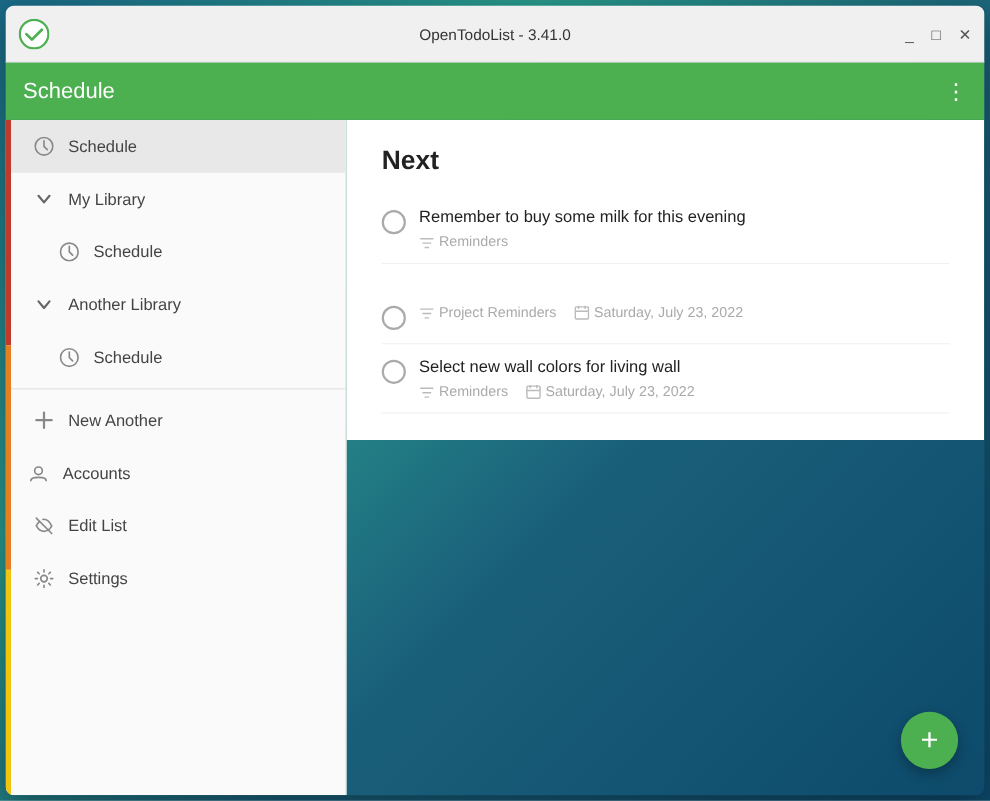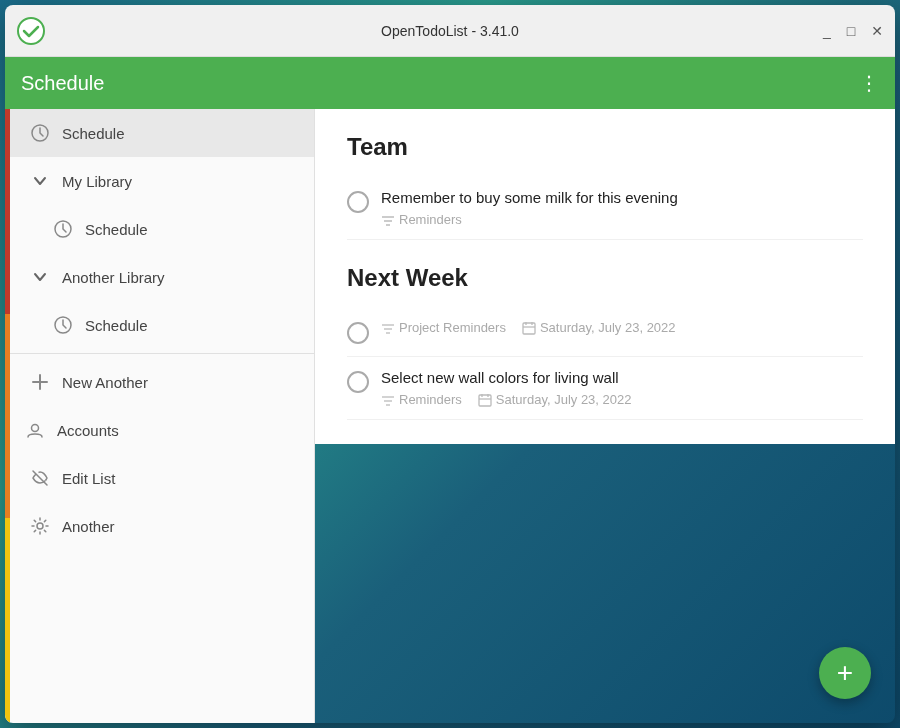--- a/index.html
+++ b/index.html
@@ -316,50 +316,49 @@
         <span>Edit List</span>
       </div>
 
       <div class="sidebar-item" style="padding-left:25px;">
         <span class="sidebar-icon">
           <svg width="18" height="18" viewBox="0 0 18 18">
             <circle cx="9" cy="9" r="3" fill="none" stroke="#888" stroke-width="1.5"></circle>
             <path d="M9,1 L9,3 M9,15 L9,17 M1,9 L3,9 M15,9 L17,9 M3.2,3.2 L4.6,4.6 M13.4,13.4 L14.8,14.8 M14.8,3.2 L13.4,4.6 M4.6,13.4 L3.2,14.8" stroke="#888" stroke-width="1.5" stroke-linecap="round"></path>
           </svg>
         </span>
-        <span>Another</span>
+        <span>Settings</span>
       </div>
     </div>
 
     <div class="main-wrapper">
       <div class="main-content">
 
         <div>
-          <div class="section-title">Team</div>
+          <div class="section-title">Next</div>
 
           <div class="task-item">
             <div class="task-checkbox"></div>
             <div class="task-body">
               <div class="task-title">Remember to buy some milk for this evening</div>
               <div class="task-meta">
                 <span class="task-list-name">
                   <svg width="14" height="14" viewBox="0 0 14 14">
                       <line x1="1" y1="4" x2="13" y2="4" stroke="#bbb" stroke-width="1.3"></line>
                       <line x1="3" y1="8" x2="11" y2="8" stroke="#bbb" stroke-width="1.3"></line>
                       <line x1="5" y1="12" x2="9" y2="12" stroke="#bbb" stroke-width="1.3"></line>
                     </svg>
                   <span>Reminders</span>
                 </span>
               </div>
             </div>
           </div>
         </div>
 
         <div style="margin-top:24px;">
-          <div class="section-title">Next Week</div>
 
           <div class="task-item">
             <div class="task-checkbox"></div>
             <div class="task-body">
               <div class="task-meta">
                 <span class="task-list-name">
                   <svg width="14" height="14" viewBox="0 0 14 14">
                       <line x1="1" y1="4" x2="13" y2="4" stroke="#bbb" stroke-width="1.3"></line>
                       <line x1="3" y1="8" x2="11" y2="8" stroke="#bbb" stroke-width="1.3"></line>
                       <line x1="5" y1="12" x2="9" y2="12" stroke="#bbb" stroke-width="1.3"></line>

